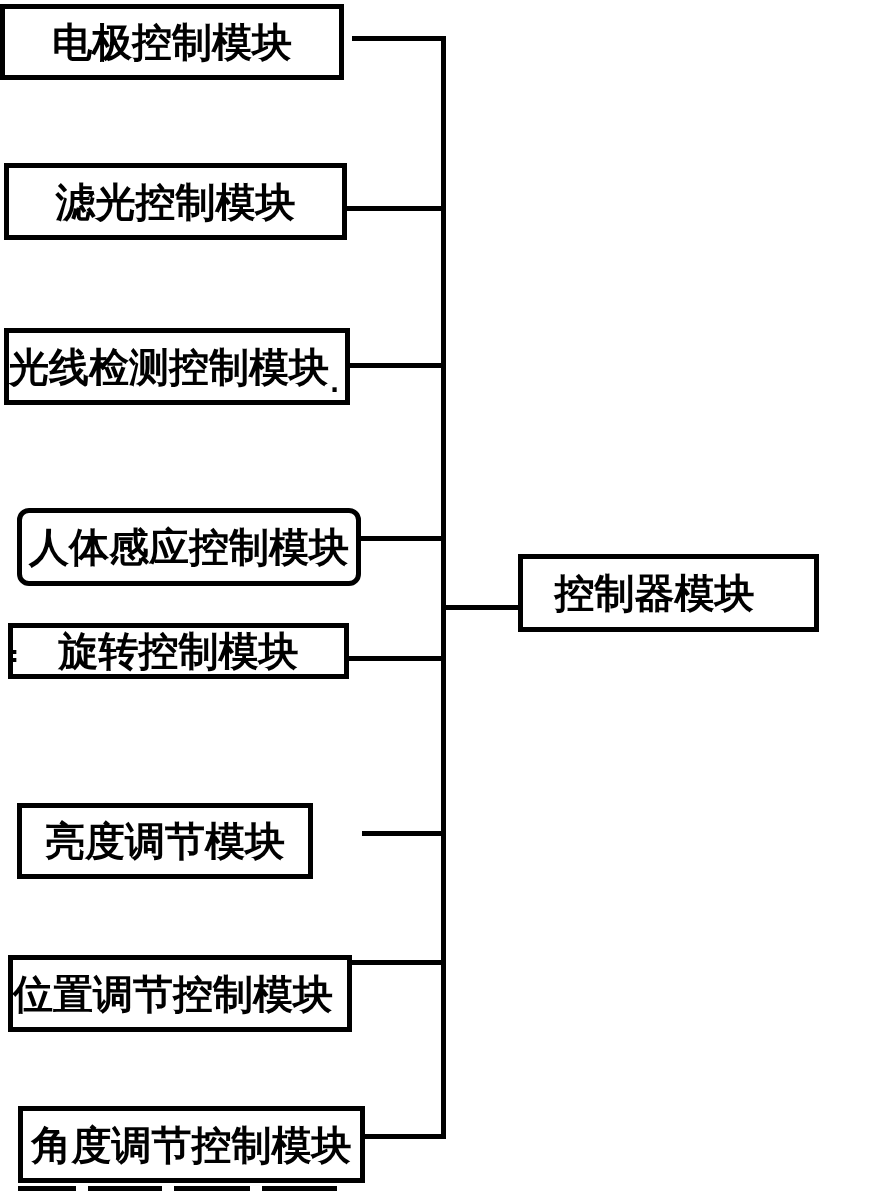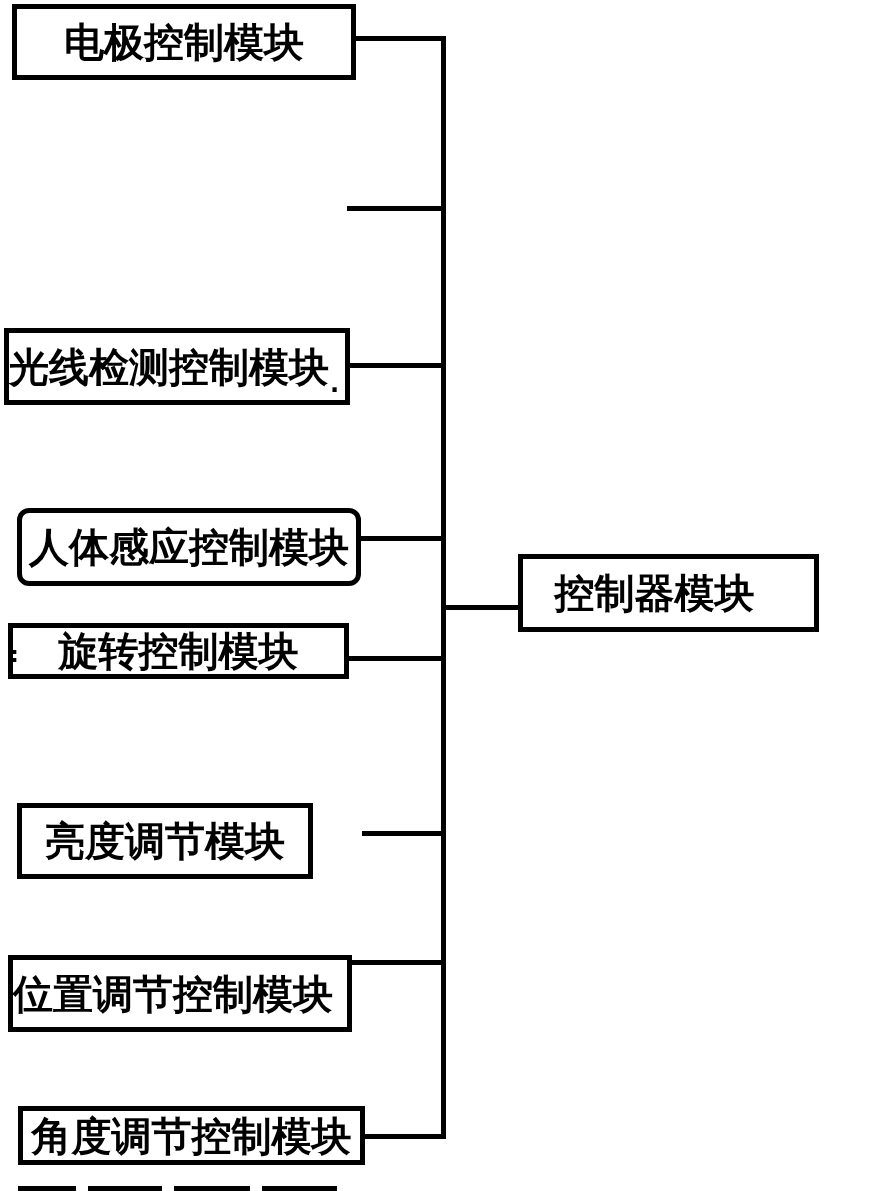--- a/index.html
+++ b/index.html
@@ -32,28 +32,28 @@
     line-height: 1;
   }
   .box.align-left {
     justify-content: flex-start;
   }
   .hline, .vline {
     position: absolute;
     background: #000000;
   }
   
-  .box-1 { left: 12px;   top: 4px;    width: 344px; height: 76px; }
+  .box-1 { left: 0;   top: 4px;    width: 344px; height: 76px; }
   .box-2 { left: 4px;   top: 163px;  width: 343px; height: 77px; }
   .box-3 { left: 4px;   top: 328px;  width: 346px; height: 77px; }
   .box-4 { left: 17px;  top: 508px;  width: 344px; height: 78px; border-radius: 12px; }
   .box-5 { left: 8px;   top: 623px;  width: 341px; height: 56px; }
   .box-6 { left: 17px;  top: 803px;  width: 296px; height: 76px; }
   .box-7 { left: 8px;   top: 927px;  width: 344px; height: 77px; margin-top: 28px; }
-  .box-8 { left: 18px;  top: 1106px; width: 347px; height: 59px; }
+  .box-8 { left: 18px;  top: 1106px; width: 347px; height: 77px; }
   
   .box-ctrl { left: 518px; top: 554px; width: 301px; height: 78px; }
   .box-ctrl .lbl { transform: translateX(-14px); }
   
   .trunk    { left: 441px; top: 36px;   width: 5px;  height: 1103px; }
   .branch-1 { left: 352px; top: 36px;   width: 94px; height: 5px; }
   .branch-2 { left: 347px; top: 206px;  width: 99px; height: 5px; }
   .branch-3 { left: 350px; top: 363px;  width: 96px; height: 5px; }
   .branch-4 { left: 361px; top: 536px;  width: 85px; height: 5px; }
   .branch-5 { left: 349px; top: 656px;  width: 97px; height: 5px; }
@@ -82,20 +82,23 @@
   .dash-c { left: 174px; width: 76px; }
   .dash-d { left: 262px; width: 75px; }
 </style>
 </head>
 <body>
 
 <div class="canvas">
 
   <div class="box box-1">
     <span class="lbl">电极控制模块</span>
+  </div>
+  <div class="box box-2">
+    <span class="lbl">滤光控制模块</span>
   </div>
   <div class="box box-3 align-left">
     <span class="lbl">光线检测控制模块</span>
   </div>
   <div class="box box-4">
     <span class="lbl">人体感应控制模块</span>
   </div>
   <div class="box box-5">
     <span class="lbl">旋转控制模块</span>
   </div>

